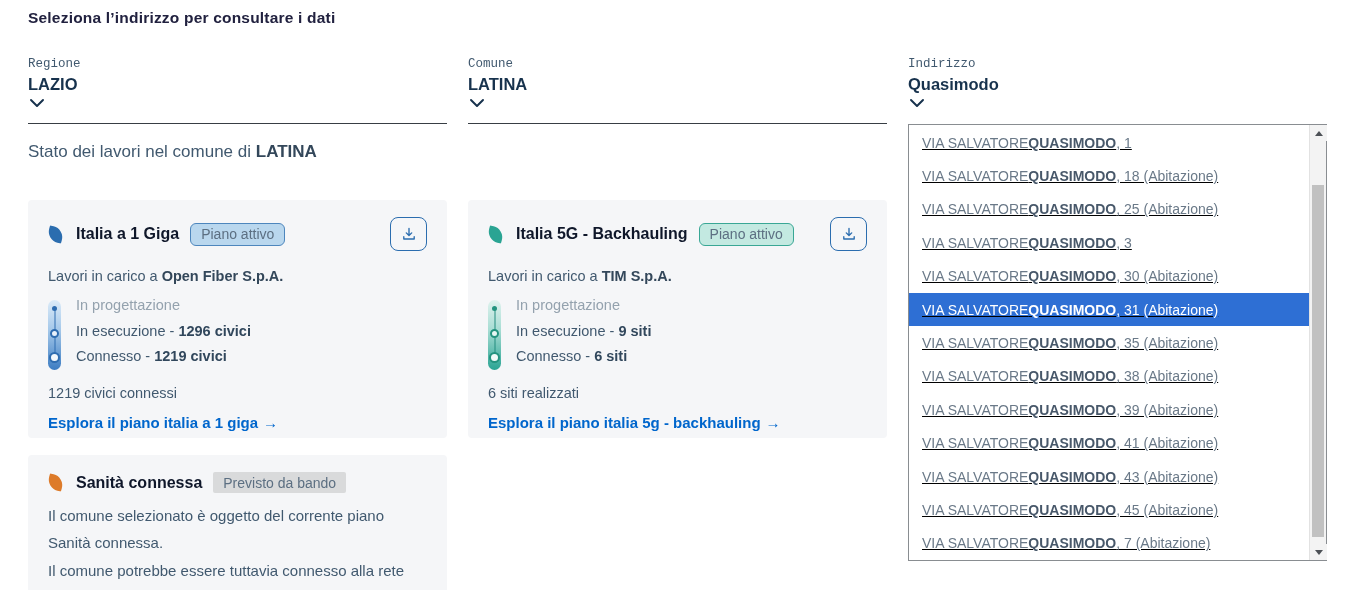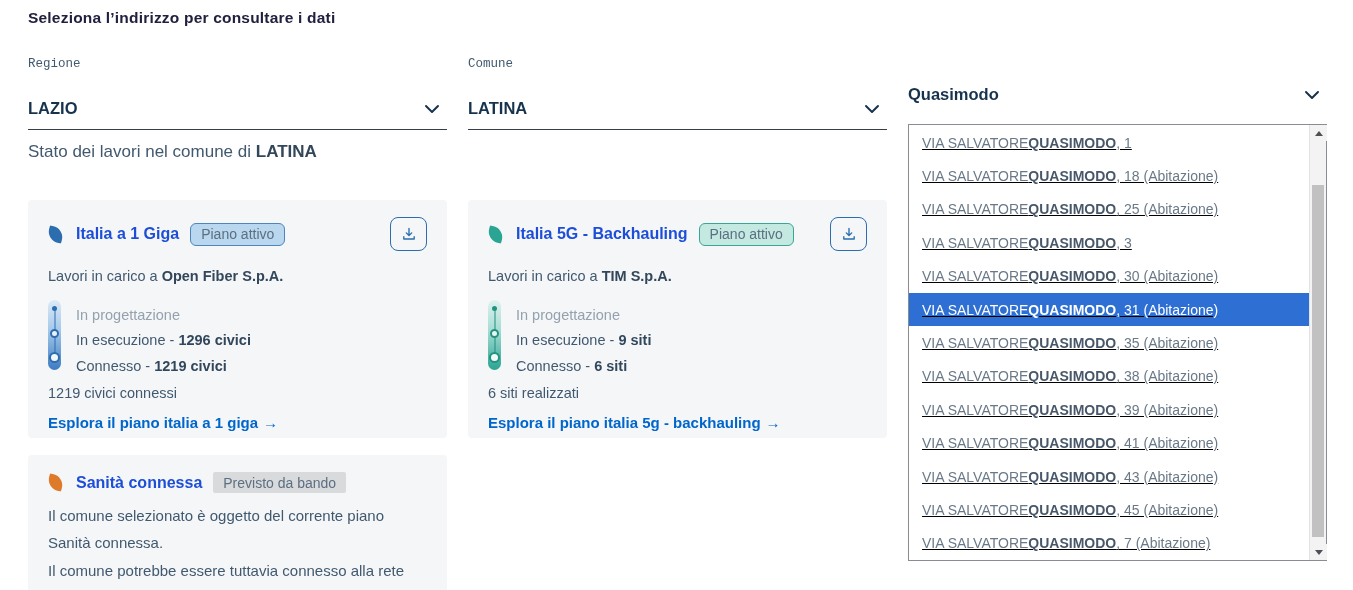--- a/index.html
+++ b/index.html
@@ -8,22 +8,22 @@
     position:relative; width:1353px; height:590px; overflow:hidden;
     background:#ffffff; font-family:"Liberation Sans", sans-serif;
   }
   .page-title { position:absolute; left:28px; top:9px; font-size:15.5px; font-weight:700; color:#21213f; letter-spacing:.2px; }
 
   
   .filter-col { position:absolute; top:57px; width:419px; }
   .fc-1 { left:28px; } .fc-2 { left:468px; } .fc-3 { left:908px; }
   .filter-label { font-size:12.5px; color:#41596f;font-family:Liberation Mono, monospace; }
   .filter-value-row {
-    margin-top:28px; display:flex; align-items:flex-end; justify-content:space-between;
-    padding:0 6px 11px 0; border-bottom:1.5px solid #383e44; cursor:pointer;
+    margin-top:4px; display:flex; align-items:flex-start; justify-content:space-between;
+    padding:0 6px 11px 0; border-bottom:1.5px solid #383e44; cursor:pointer;flex-direction:column;
   }
   .fc-3 .filter-value-row { border-bottom:none; padding-bottom:9px; }
   .filter-value { font-size:16.5px; font-weight:700; color:#17324d; }
   .chev { width:18px; height:18px; flex:0 0 auto; }
 
   
   .addr-panel {
     position:absolute; left:908px; top:124px; width:419px; height:437px;
     background:#ffffff; border:1px solid #898d91; z-index:5;
   }
@@ -50,21 +50,21 @@
 
   
   .card { position:absolute; background:#f5f6f8; border-radius:4px; padding:17px 20px; }
   .card-1 { left:28px;  top:200px; width:419px; height:238px; }
   .card-2 { left:468px; top:200px; width:419px; height:238px; }
   .card-3 { left:28px;  top:455px; width:419px; height:200px; }
 
   .card-header { display:flex; align-items:center; }
   .leaf { width:15px; height:15px; border-radius:1px 75% 1px 75%; transform:rotate(14deg); margin-right:13px; flex:0 0 auto; }
   .leaf-blue { background:#2b6daf; } .leaf-teal { background:#2aa493; } .leaf-orange { background:#dd7b2a; }
-  .card-title { font-size:16px; font-weight:600; color:#1d4ed8; margin-right:11px; white-space:nowrap; }
+  .card-title { font-size:16px; font-weight:600; color:#0f172a; margin-right:11px; white-space:nowrap; }
   .badge { font-size:14px; color:#5c6f82; padding:2.5px 10px; border-radius:6px; white-space:nowrap; }
   .badge-blue { background:#b9d7ee; border:1px solid #4d86bd; }
   .badge-teal { background:#c3e9e1; border:1px solid #39a795; }
   .badge-gray { background:#d9dadb; border-radius:2px; }
   .dl-btn {
     margin-left:auto; width:37px; height:34px; border:1.5px solid #2b6daf; border-radius:8px;
     background:transparent; display:flex; align-items:center; justify-content:center; cursor:pointer;
   }
 
   .assignee { margin-top:17px; font-size:14.5px; color:#41596f; }
@@ -77,21 +77,21 @@
   .tl-line { position:absolute; left:5.5px; top:11px; width:2px; height:54px; }
   .line-blue { background:rgba(46,108,176,.5); } .line-teal { background:rgba(34,140,126,.5); }
   .dot { position:absolute; border-radius:50%; }
   .b-d1 { left:4px;  top:9px;  width:5px;  height:5px;  background:#2e6cb0; }
   .b-d2 { left:2px;  top:32px; width:9px;  height:9px;  border:2px solid #2e6cb0; background:#e9f1fa; }
   .b-d3 { left:1px;  top:55px; width:11px; height:11px; border:2.5px solid #2e6cb0; background:#f2f7fc; }
   .t-d1 { left:4px;  top:9px;  width:5px;  height:5px;  background:#23937f; }
   .t-d2 { left:2px;  top:32px; width:9px;  height:9px;  border:2px solid #23937f; background:#e8f6f3; }
   .t-d3 { left:1px;  top:55px; width:11px; height:11px; border:2.5px solid #23937f; background:#f1faf8; }
 
-  .tl-row { height:25.5px; display:flex; align-items:flex-end; font-size:14.5px; color:#41596f; white-space:pre; }
+  .tl-row { height:25.5px; display:flex; align-items:flex-start; font-size:14.5px; color:#41596f; white-space:pre; }
   .tl-row.muted { color:#94a2ae; }
   .tl-strong { font-weight:700; color:#31475c; }
 
   .summary { margin-top:11px; font-size:14.5px; color:#41596f; }
   .card-link { margin-top:13px; display:inline-block; font-size:15px; font-weight:700; color:#0066cc; text-decoration:none; cursor:pointer;text-align:center; }
   .card-link .arrow { font-weight:400; margin-left:5px; }
 
   .p3 { margin-top:9px; font-size:15px; line-height:27px; color:#41596f; }
   .p3 + .p3 { margin-top:1px; }
 </style>
@@ -116,20 +116,21 @@
     <div class="filter-label">Comune</div>
     <div class="filter-value-row">
       <span class="filter-value">LATINA</span>
       <svg class="chev" viewBox="0 0 24 24" fill="none">
           <path d="M4 8l8 8 8-8" stroke="#17324d" stroke-width="2.6" stroke-linecap="round" stroke-linejoin="round"></path>
         </svg>
     </div>
   </div>
 
   <div class="filter-col fc-3">
+    <div class="filter-label">Indirizzo</div>
     <div class="filter-value-row">
       <span class="filter-value">Quasimodo</span>
       <svg class="chev" viewBox="0 0 24 24" fill="none">
           <path d="M4 8l8 8 8-8" stroke="#17324d" stroke-width="2.6" stroke-linecap="round" stroke-linejoin="round"></path>
         </svg>
     </div>
   </div>
 
   <div class="addr-panel">
     <div class="addr-list">

